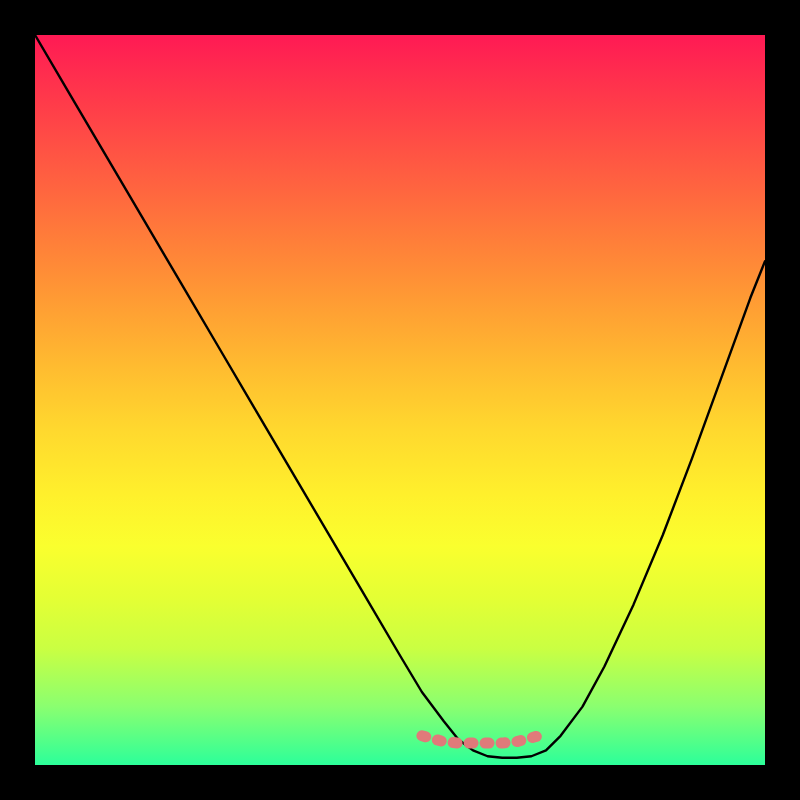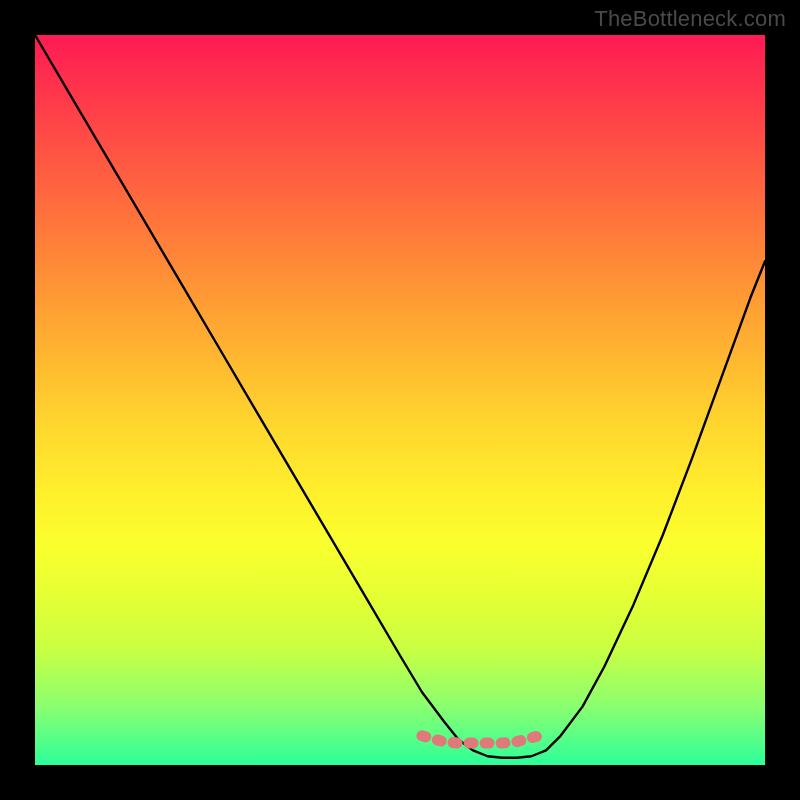--- a/index.html
+++ b/index.html
@@ -57,21 +57,20 @@
     font-weight: 500;
     letter-spacing: 0.2px;
     user-select: none;
   }
 </style>
 </head>
 <body>
 
 <div class="frame">
 
-  <div class="watermark">TheBottleneck.com</div>
 
   <div class="plot-area">
     <svg viewBox="0 0 730 730" preserveAspectRatio="none">
       <path id="curve-path" fill="none" stroke="#000000" stroke-width="2.4" stroke-linecap="round" stroke-linejoin="round" d="M0.00 0.00 L36.50 62.05 L73.00 124.10 L109.50 186.15 L146.00 248.20 L182.50 310.25 L219.00 372.30 L255.50 434.35 L292.00 496.40 L328.50 558.45 L365.00 620.50 L386.90 657.00 L408.80 686.20 L423.40 704.45 L438.00 715.40 L452.60 721.24 L467.20 722.70 L481.80 722.70 L496.40 721.24 L511.00 715.40 L525.60 700.80 L547.50 671.60 L569.40 631.45 L598.60 569.40 L627.80 500.05 L657.00 423.40 L686.20 343.10 L715.40 262.80 L730.00 226.30"></path>
       <path id="marker-path" fill="none" stroke="#e07a7a" stroke-width="11" stroke-linecap="round" stroke-linejoin="round" stroke-dasharray="4 12" d="M386.90 700.80 L397.85 703.72 L408.80 706.64 L423.40 708.10 L438.00 708.10 L452.60 708.10 L467.20 708.10 L481.80 706.64 L492.75 703.72 L503.70 700.80"></path>
     </svg>
   </div>
 
 </div>
 

